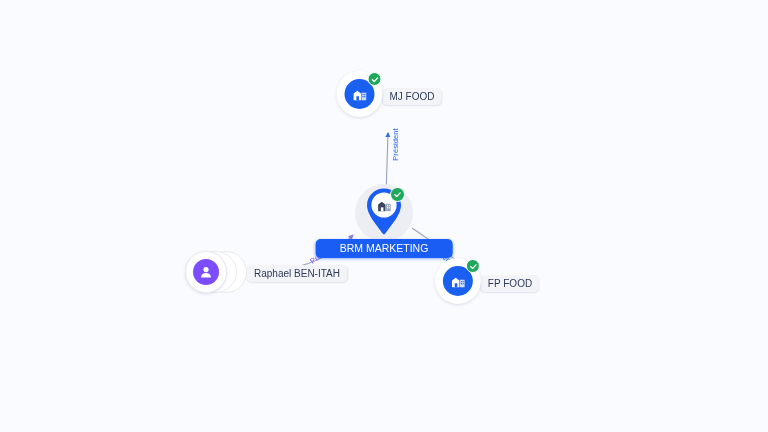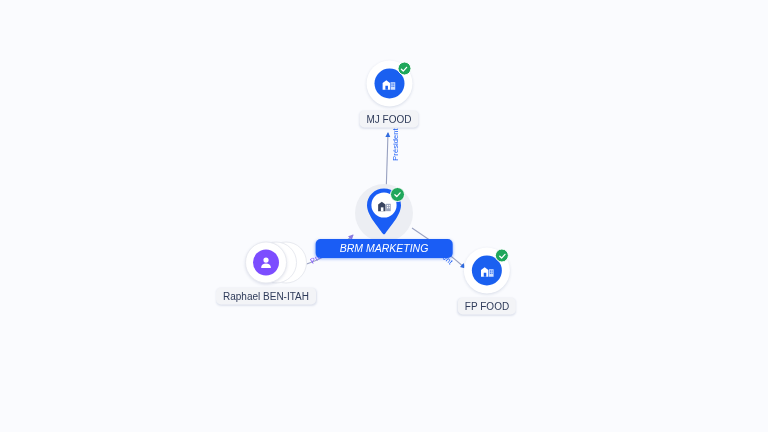--- a/index.html
+++ b/index.html
@@ -30,21 +30,21 @@
   
   .node {
     position: absolute;
     width: 0;
     height: 0;
   }
   .node-inner {
     position: absolute;
     transform: translate(-50%, -50%);
     display: flex;
-    flex-direction: column;
+    flex-direction: row;
     align-items: center;
   }
 
   
   .halo {
     position: relative;
     width: 46px;
     height: 46px;
     border-radius: 50%;
     background: #ffffff;
@@ -161,21 +161,20 @@
     line-height: 13px;
     white-space: nowrap;
     box-shadow: 0 1px 2px rgba(40,60,120,0.13);
   }
   .label.selected {
     background: #1a5df5;
     color: #ffffff;
     box-shadow: 0 1px 3px rgba(26,93,245,0.45);
     font-size: 10.5px;
     padding: 3px 24px;
-    font-style: italic;
   }
   .label-overlap {
     position: absolute;
     left: 50%;
     transform: translateX(-50%);
   }
 
   
   .edge-label {
     position: absolute;

